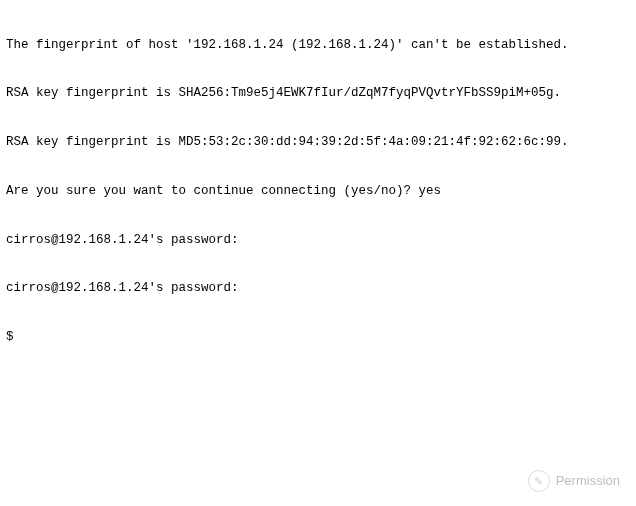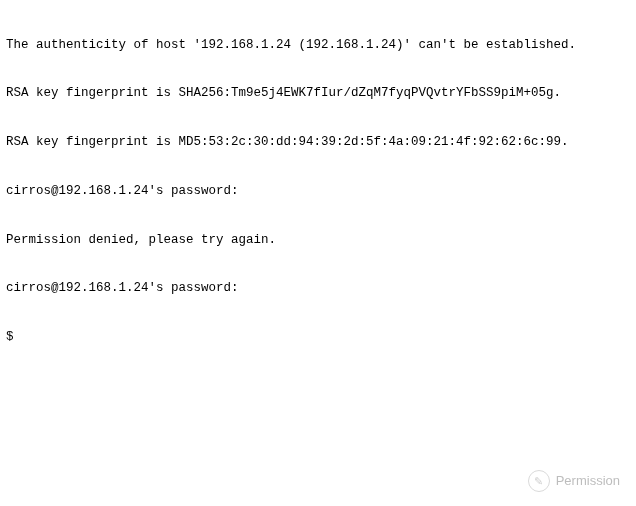--- a/index.html
+++ b/index.html
@@ -40,25 +40,25 @@
       justify-content: center;
       margin-right: 6px;
       font-size: 11px;
       color: #aaa;
     }
   </style>
 </head>
 <body>
 
 <div class="terminal">
-  <span class="line">The authenticity of host '192.168.1.24 (192.168.1.24)' can't be established.</span>
+  <span class="line">The fingerprint of host '192.168.1.24 (192.168.1.24)' can't be established.</span>
   <span class="line">RSA key fingerprint is SHA256:Tm9e5j4EWK7fIur/dZqM7fyqPVQvtrYFbSS9piM+05g.</span>
   <span class="line">RSA key fingerprint is MD5:53:2c:30:dd:94:39:2d:5f:4a:09:21:4f:92:62:6c:99.</span>
+  <span class="line">Are you sure you want to continue connecting (yes/no)? yes</span>
   <span class="line">cirros@192.168.1.24's password:</span>
-  <span class="line">Permission denied, please try again.</span>
   <span class="line">cirros@192.168.1.24's password:</span>
   <span class="line">$</span>
   
   
   
   
   
   
   
   

